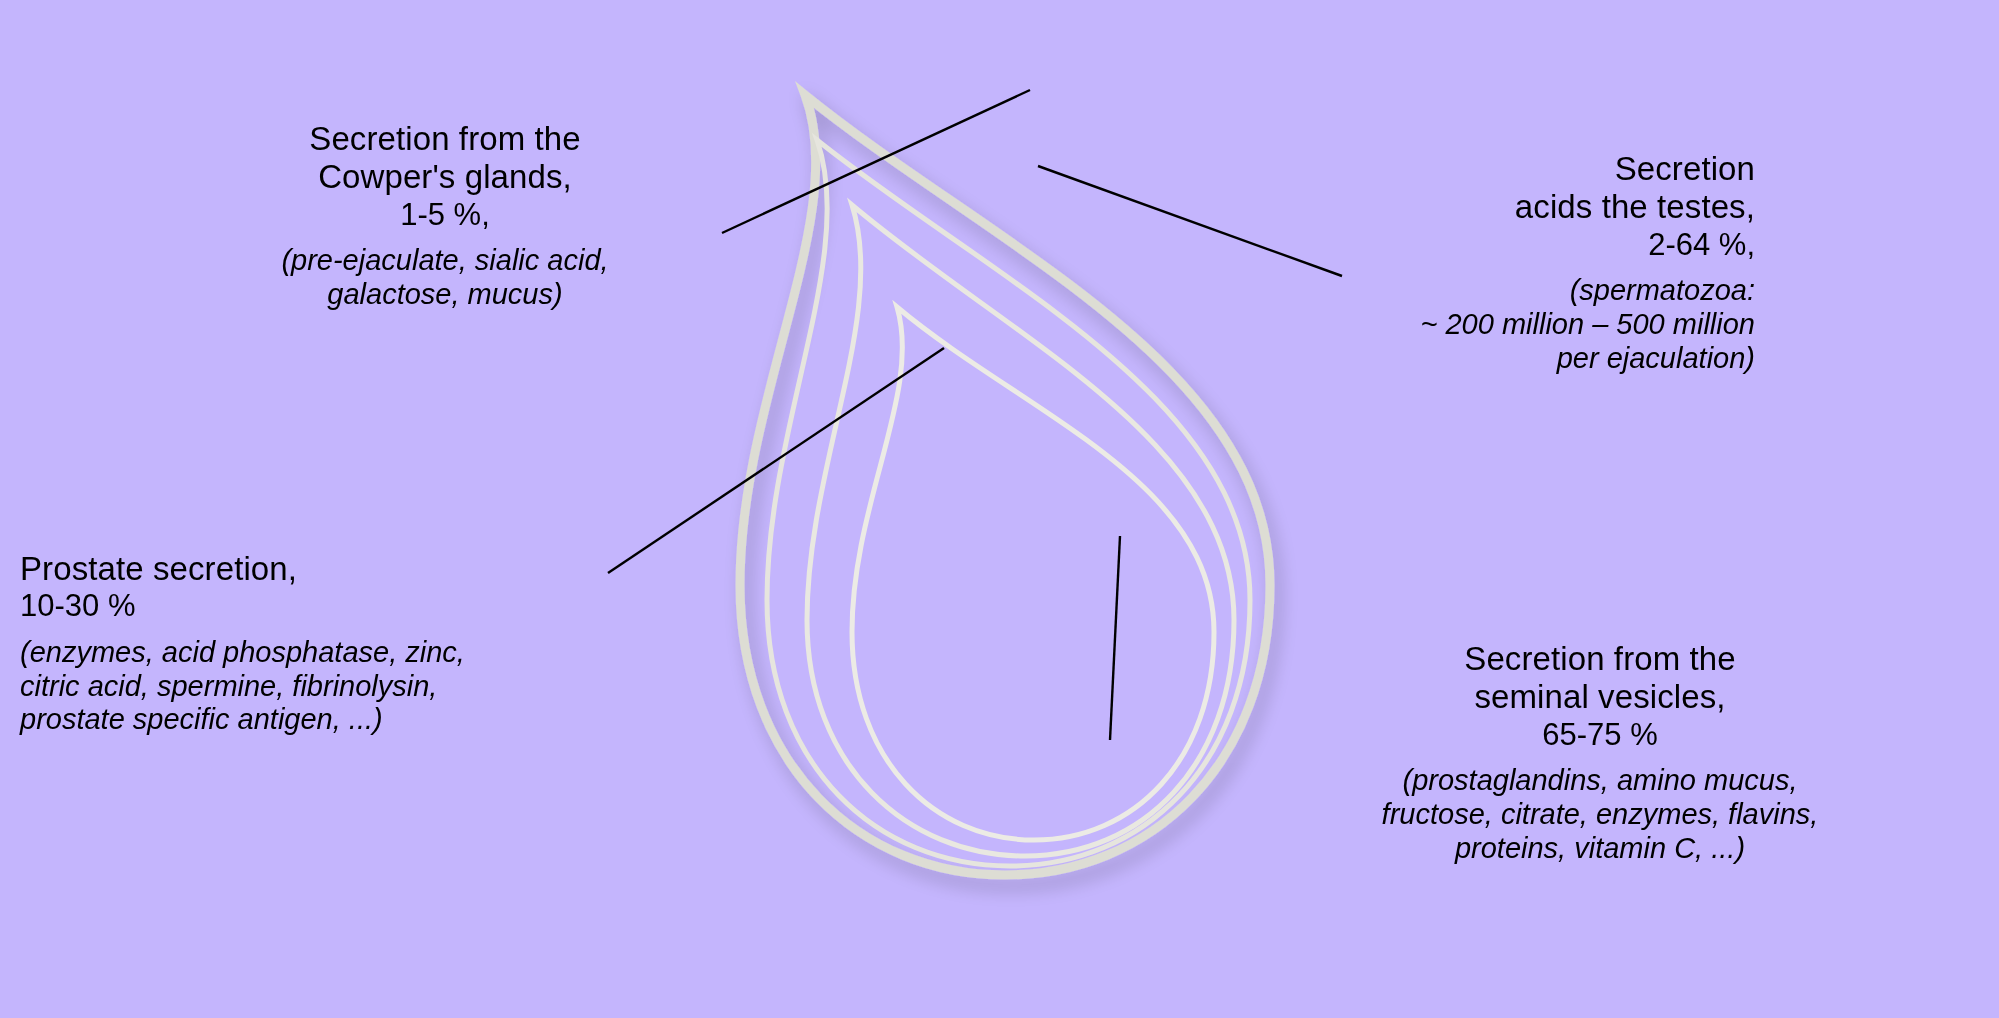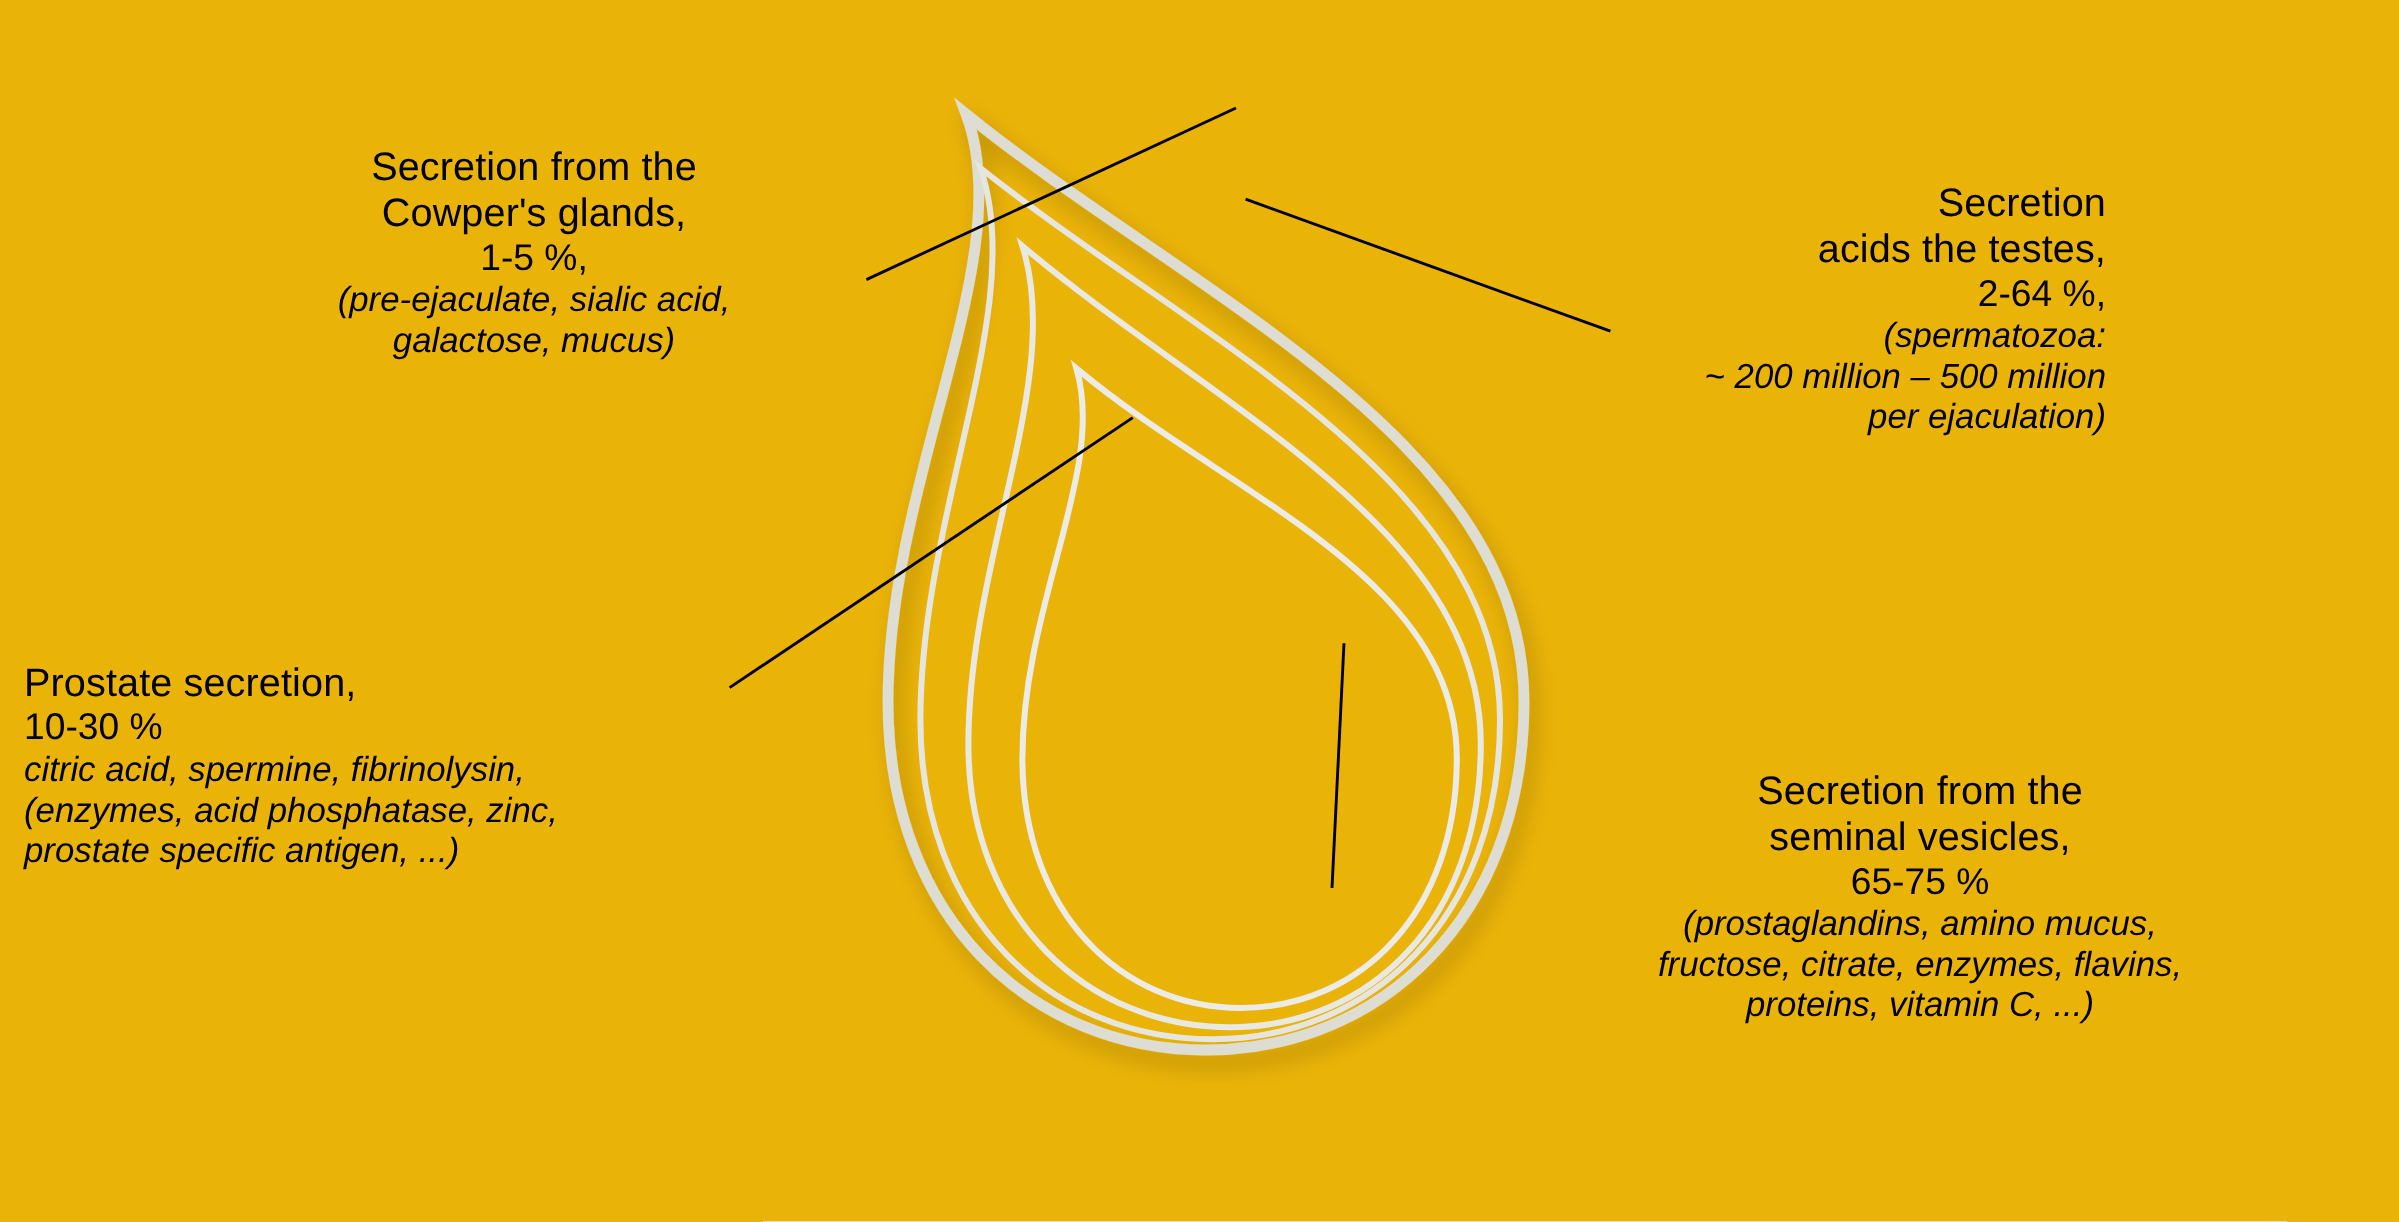--- a/index.html
+++ b/index.html
@@ -4,21 +4,21 @@
 <style>
   html, body {
     margin: 0;
     padding: 0;
     background: #ffffff;
   }
   #stage {
     position: relative;
     width: 1999px;
     height: 1018px;
-    background: #eab308;
+    background: #c4b5fd;
     overflow: hidden;
     font-family: "Liberation Sans", sans-serif;
     color: #000000;
   }
 
   
   .droplet-wrap {
     position: absolute;
     left: 740px;
     top: 40px;
@@ -53,21 +53,21 @@
     letter-spacing: 0.1px;
   }
   .label .pct {
     font-size: 31px;
     font-weight: 400;
   }
   .label .detail {
     font-size: 29px;
     font-style: italic;
     font-weight: 400;
-    margin-top: 2px;
+    margin-top: 12px;
   }
   .label .detail .ln { display: block; }
 
   .lbl-cowper {
     left: 205px;
     top: 120px;
     width: 480px;
     text-align: center;
   }
   .lbl-testes {
@@ -153,22 +153,22 @@
       <span class="ln">per ejaculation)</span>
     </div>
   </div>
 
   <div class="label lbl-prostate">
     <div class="title">
       <span>Prostate secretion,</span>
     </div>
     <div class="pct">10-30 %</div>
     <div class="detail">
+      <span class="ln">(enzymes, acid phosphatase, zinc,</span>
       <span class="ln">citric acid, spermine, fibrinolysin,</span>
-      <span class="ln">(enzymes, acid phosphatase, zinc,</span>
       <span class="ln">prostate specific antigen, ...)</span>
     </div>
   </div>
 
   <div class="label lbl-vesicles">
     <div class="title">
       <span>Secretion from the</span><br>
       <span>seminal vesicles,</span>
     </div>
     <div class="pct">65-75 %</div>

